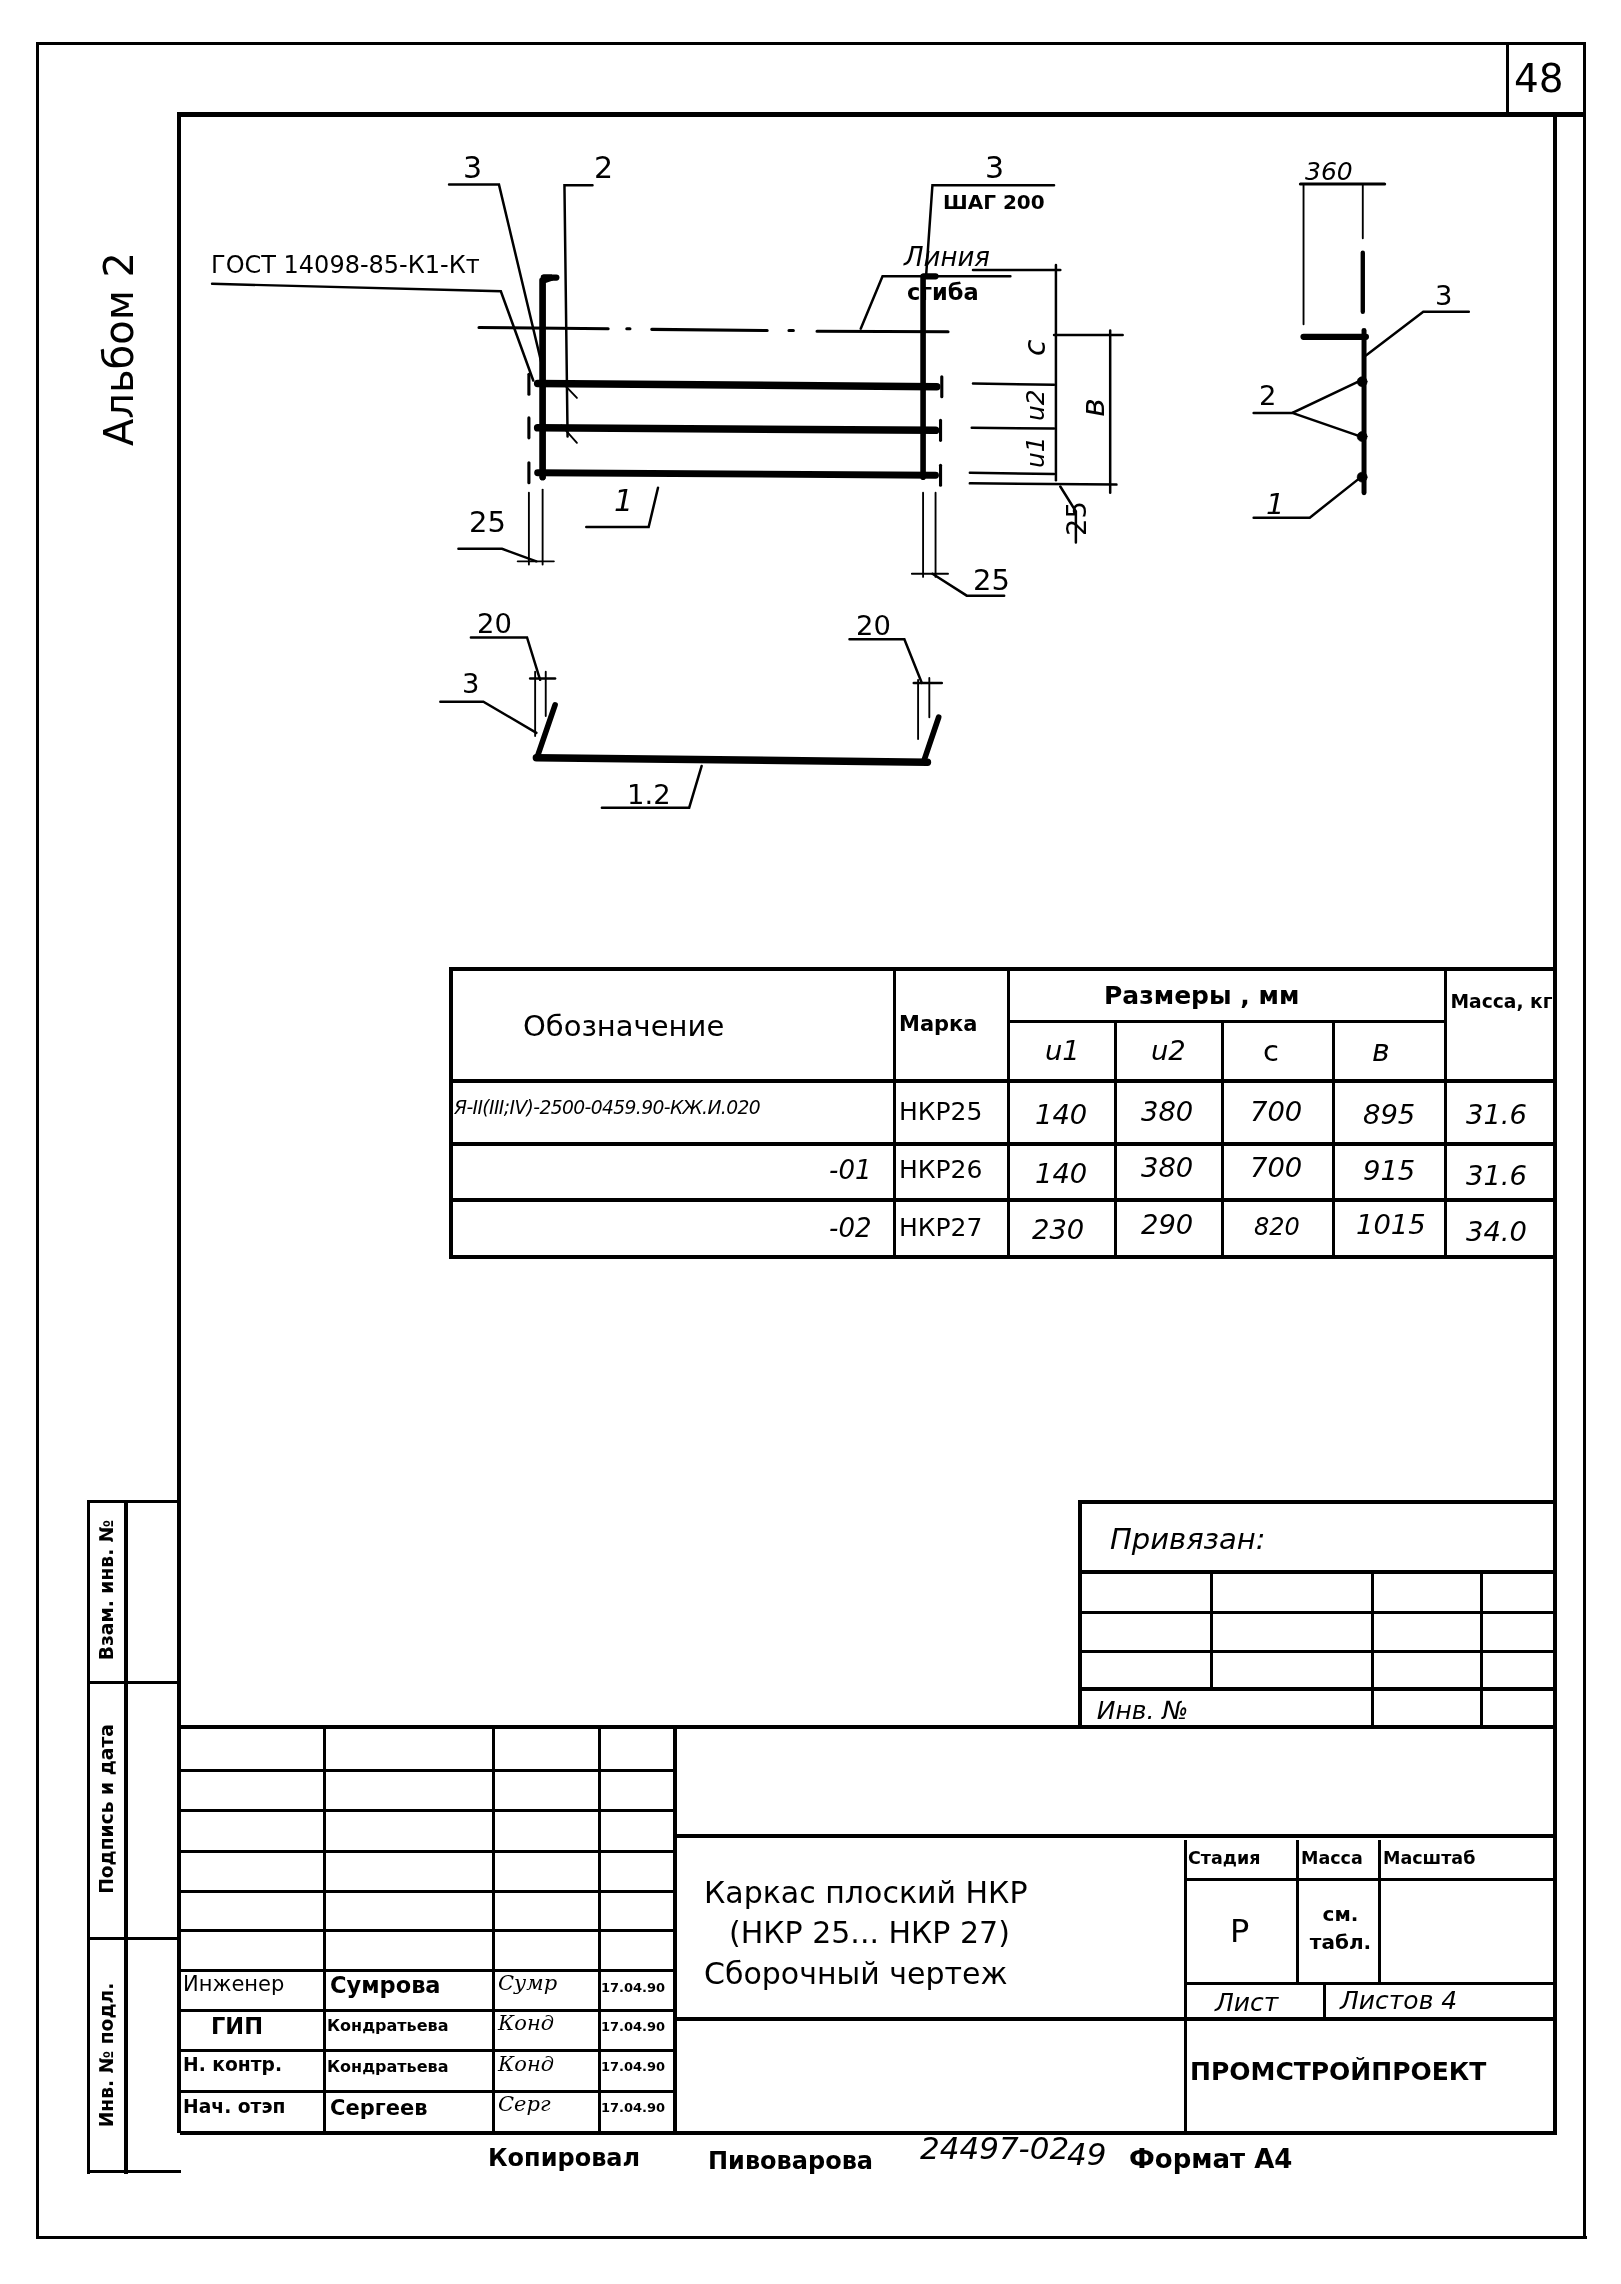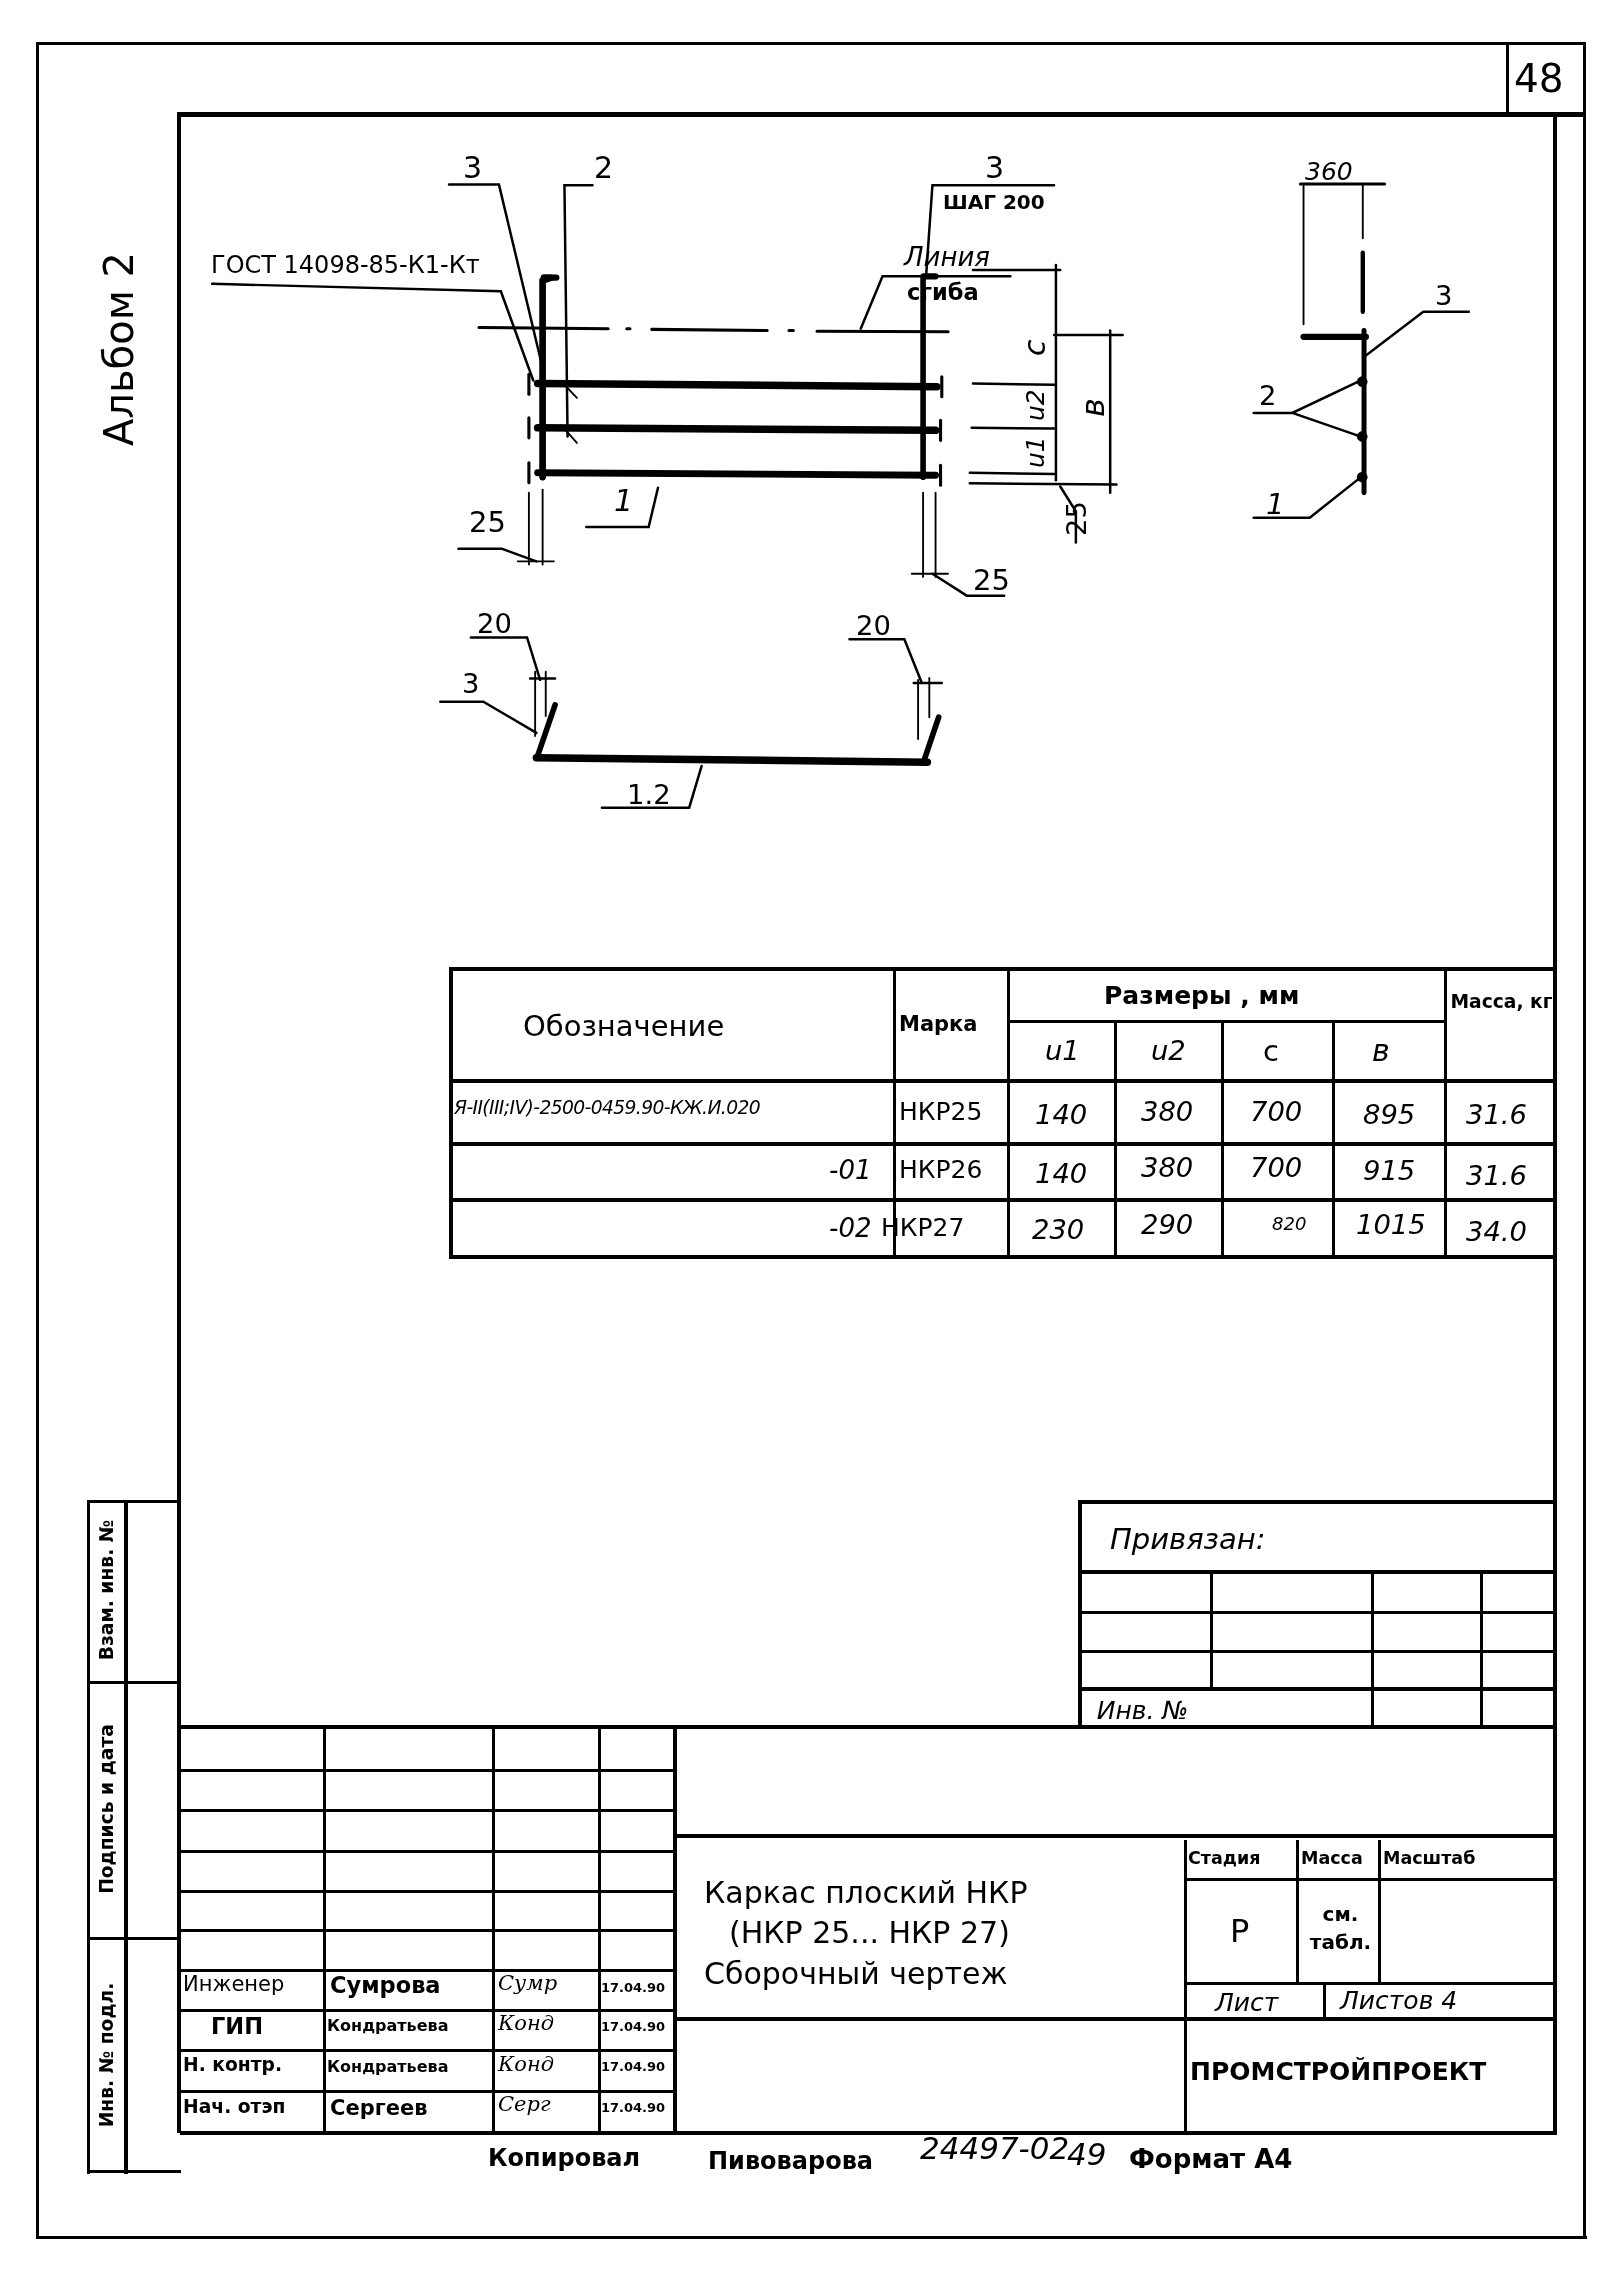--- a/index.html
+++ b/index.html
@@ -182,24 +182,24 @@
 
   <div class="txt it" style="left:380px;top:190px;font-size:26px;font-weight:normal;">-01</div>
   <div class="txt" style="left:450px;top:190px;font-size:25px;font-weight:normal;">НКР26</div>
   <div class="txt it" style="left:586px;top:193px;font-size:27.4px;font-weight:normal;">140</div>
   <div class="txt it" style="left:692px;top:187px;font-size:27.4px;font-weight:normal;">380</div>
   <div class="txt it" style="left:801px;top:187px;font-size:27.4px;font-weight:normal;">700</div>
   <div class="txt it" style="left:914px;top:190px;font-size:27.4px;font-weight:normal;">915</div>
   <div class="txt it" style="left:1017px;top:195px;font-size:27.4px;font-weight:normal;">31.6</div>
 
   <div class="txt it" style="left:380px;top:248px;font-size:26px;font-weight:normal;">-02</div>
-  <div class="txt" style="left:432px;top:248px;font-size:25px;font-weight:normal;">НКР27</div>
+  <div class="txt" style="left:450px;top:248px;font-size:25px;font-weight:normal;">НКР27</div>
   <div class="txt it" style="left:583px;top:249px;font-size:27.4px;font-weight:normal;">230</div>
   <div class="txt it" style="left:692px;top:244px;font-size:27.4px;font-weight:normal;">290</div>
-  <div class="txt it" style="left:823px;top:248px;font-size:18px;font-weight:normal;">820</div>
+  <div class="txt it" style="left:805px;top:248px;font-size:24px;font-weight:normal;">820</div>
   <div class="txt it" style="left:907px;top:244px;font-size:27.4px;font-weight:normal;text-align:right;">1015</div>
   <div class="txt it" style="left:1017px;top:251px;font-size:27.4px;font-weight:normal;">34.0</div>
 </div>
 
 <div style="position:absolute;left:1078px;top:1500px;width:511px;height:225px;">
   <div class="ln" style="left:0;top:0;width:479px;height:4.4px;"></div>
   <div class="ln" style="left:0;top:0;width:3.7px;height:225px;"></div>
   <div class="ln" style="left:0;top:70px;width:479px;height:3.7px;"></div>
   <div class="ln" style="left:0;top:111px;width:479px;height:3.1px;"></div>
   <div class="ln" style="left:0;top:150px;width:479px;height:3.1px;"></div>

